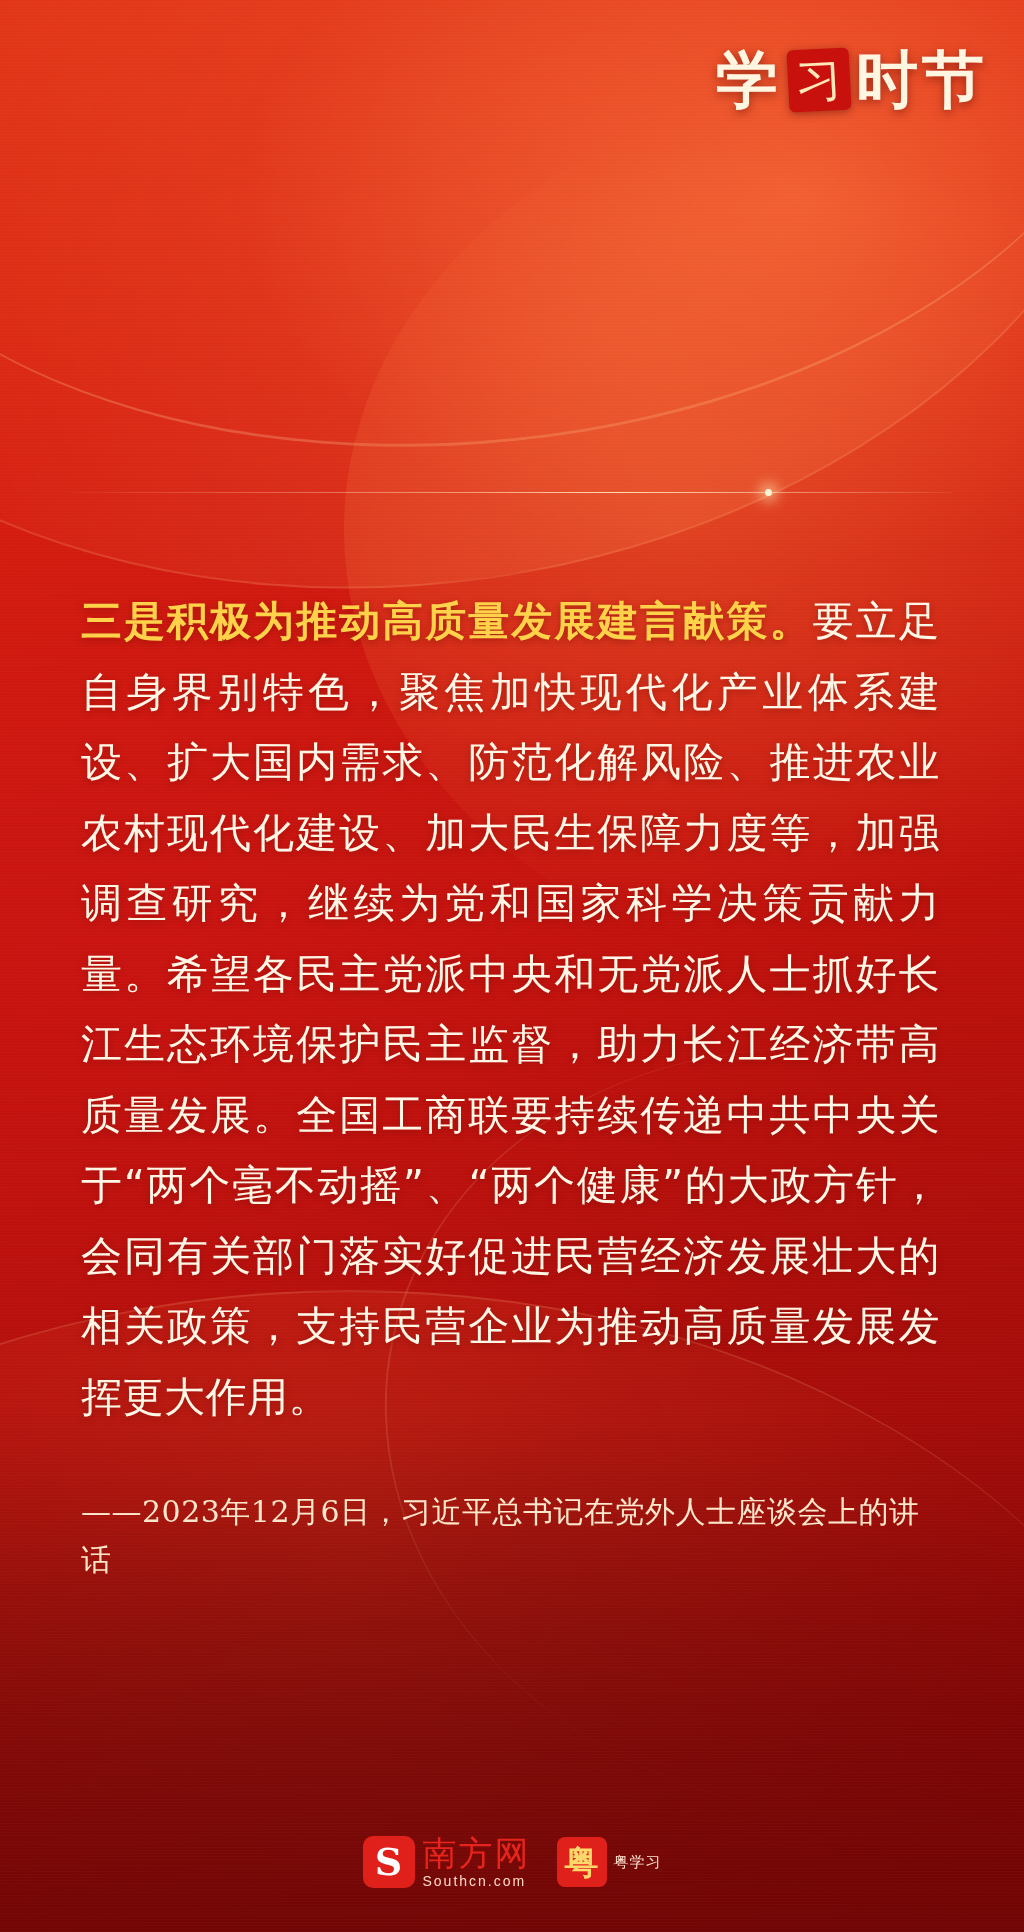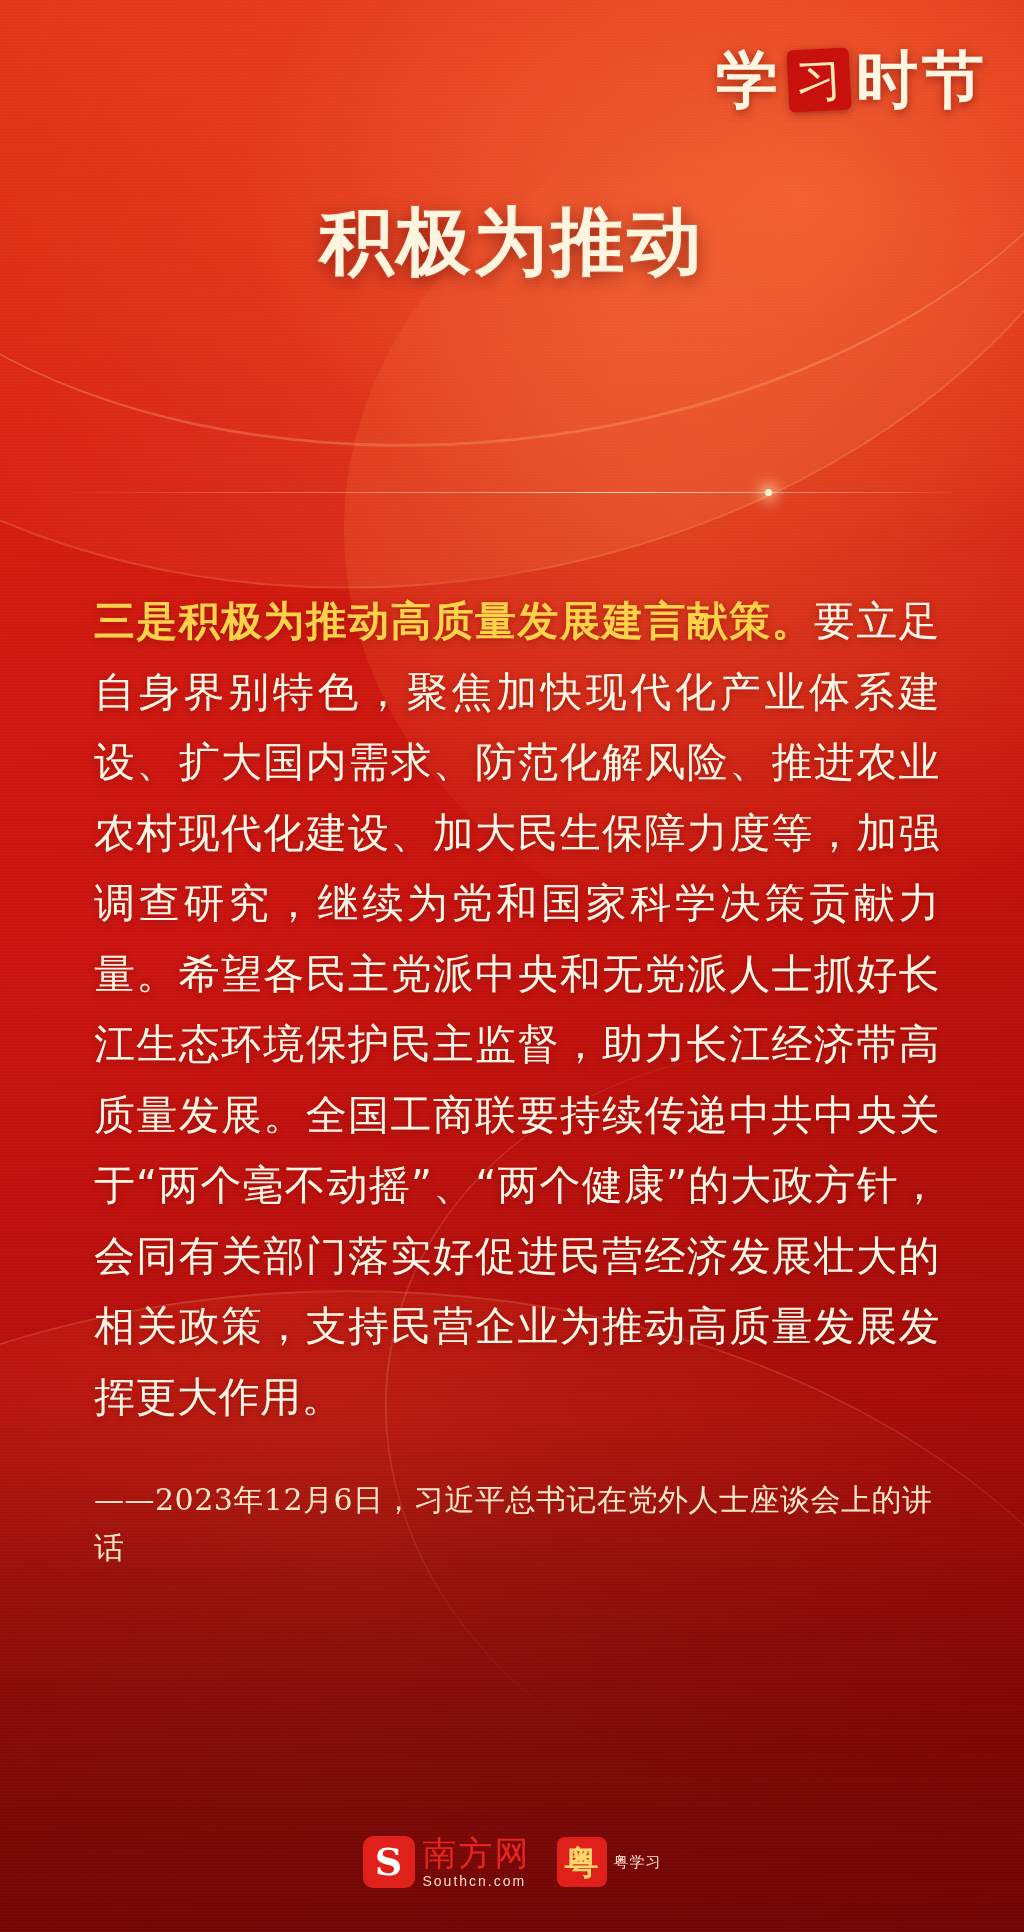--- a/index.html
+++ b/index.html
@@ -144,39 +144,39 @@
     height: 7px;
     border-radius: 50%;
     background: #fff3d6;
     box-shadow: 0 0 14px 5px rgba(255,230,180,0.75);
   }
 
   
   .body-wrap {
     position: absolute;
     top: 545px;
-    left: 94px;
+    left: 81px;
     right: 84px;
     z-index: 5;
   }
   .body-text {
     font-family: "DejaVu Sans", "Liberation Sans", sans-serif;
     font-size: 41px;
     line-height: 1.72;
     color: #fff6e6;
     text-align: justify;
     letter-spacing: 0.5px;
     text-shadow: 0 2px 7px rgba(110,10,0,0.45);
   }
   .body-text .lead {
     color: #ffd24a;
     font-weight: 700;
   }
   .source {
-    margin-top: 44px;
+    margin-top: 56px;
     font-family: "DejaVu Serif", "Liberation Serif", serif;
     font-size: 30px;
     line-height: 1.6;
     color: #ffe7cc;
     letter-spacing: 0.5px;
   }
 
   
   .footer {
     position: absolute;
@@ -266,21 +266,20 @@
   <div class="glow-bottom"></div>
   <div class="grain"></div>
 
   <div class="brand">
     <span class="brand-text">学</span>
     <span class="brand-seal">习</span>
     <span class="brand-text">时节</span>
   </div>
 
   <div class="headline">
-    <div class="line">积极为推动</div>
   </div>
 
   <div class="divider"></div>
 
   <div class="body-wrap">
     <p class="body-text"><span class="lead">三是积极为推动高质量发展建言献策。</span><span>要立足自身界别特色，聚焦加快现代化产业体系建设、扩大国内需求、防范化解风险、推进农业农村现代化建设、加大民生保障力度等，加强调查研究，继续为党和国家科学决策贡献力量。希望各民主党派中央和无党派人士抓好长江生态环境保护民主监督，助力长江经济带高质量发展。全国工商联要持续传递中共中央关于“两个毫不动摇”、“两个健康”的大政方针，会同有关部门落实好促进民营经济发展壮大的相关政策，支持民营企业为推动高质量发展发挥更大作用。</span></p>
     <p class="source">——2023年12月6日，习近平总书记在党外人士座谈会上的讲话</p>
   </div>
 
   <div class="footer">

